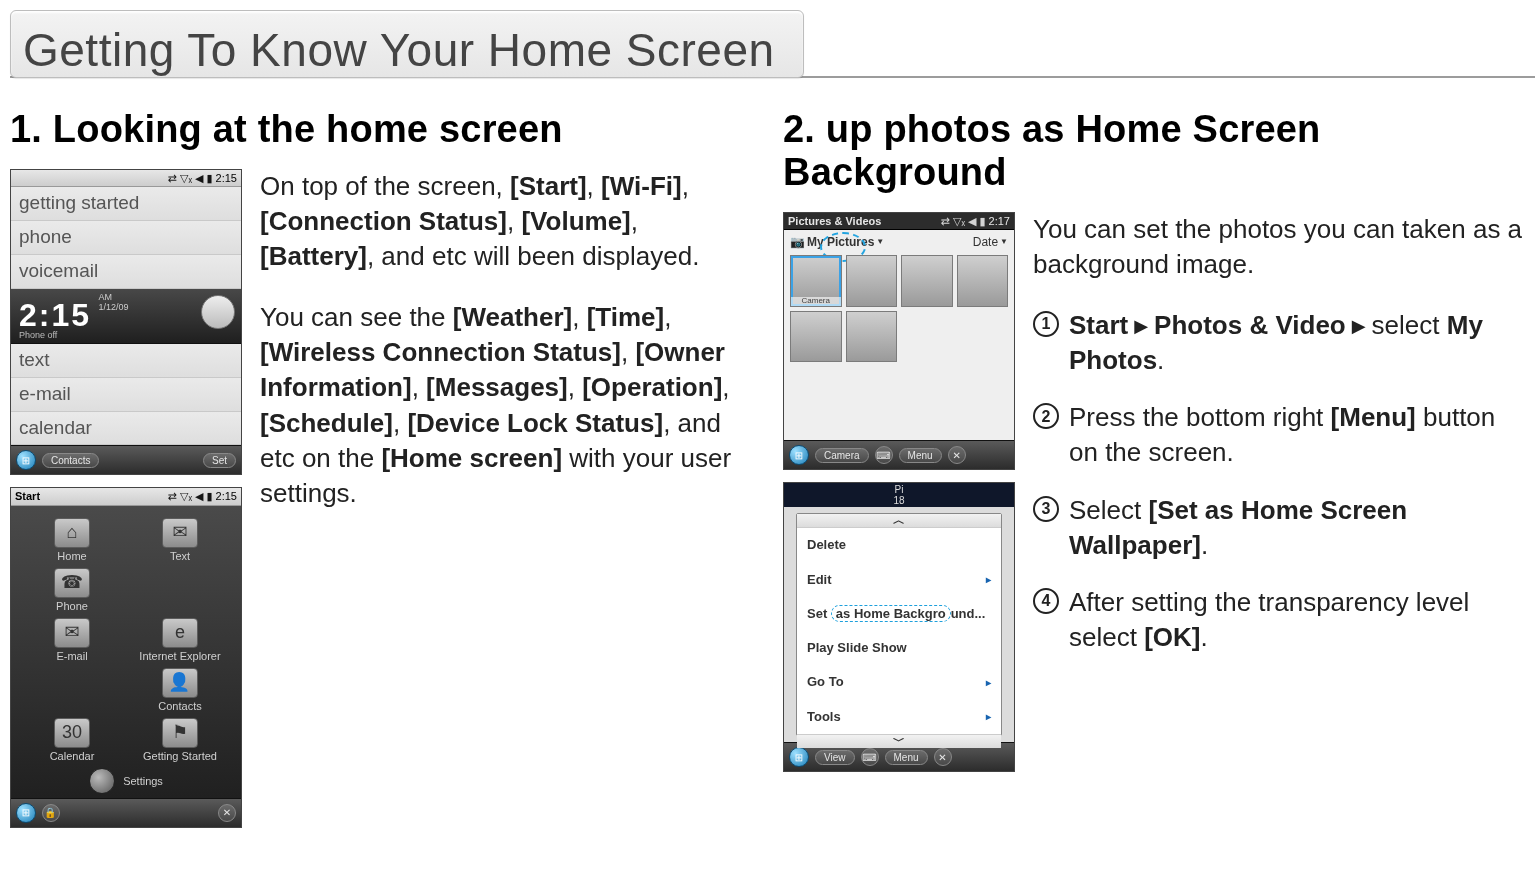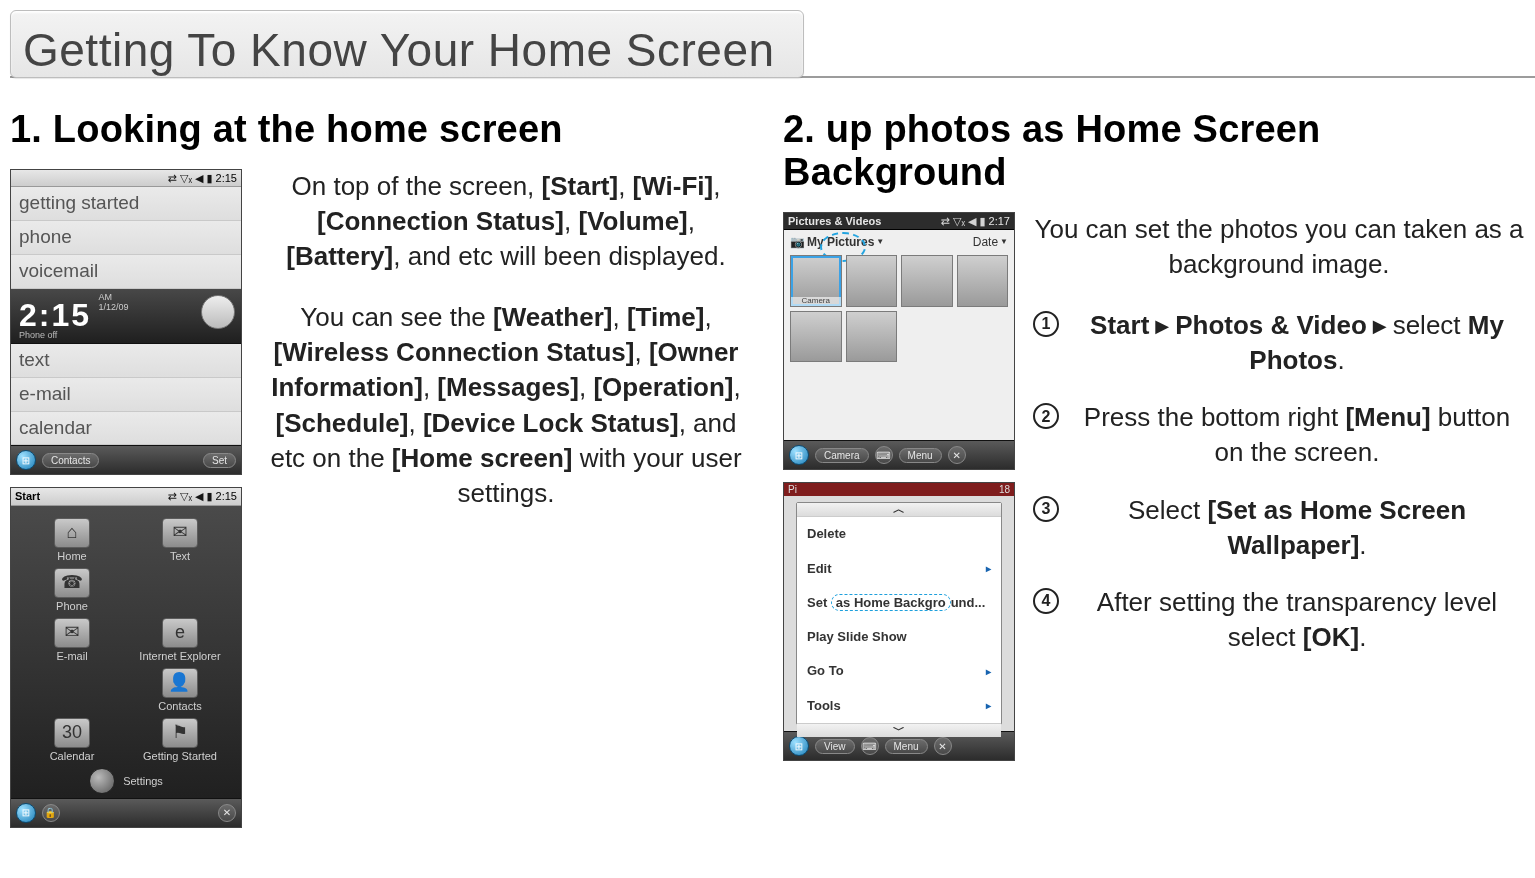--- a/index.html
+++ b/index.html
@@ -172,24 +172,24 @@
     position:absolute;left:12px;right:12px;top:6px;bottom:6px;
     background:#fff;border:1px solid #888;border-radius:2px;
     display:flex;flex-direction:column;
     font-weight:600;color:#333;
   }
   .pop-arrow{height:18px;display:flex;align-items:center;justify-content:center;background:linear-gradient(#f2f2f2,#dcdcdc);border-bottom:1px solid #ccc;font-size:12px;}
   .pop-arrow.bot{border-bottom:none;border-top:1px solid #ccc;}
   .pitem{padding:10px 10px;font-size:13px;display:flex;justify-content:space-between;align-items:center;}
   .pitem .sub-tri{font-size:10px;color:#1864b0;}
   .pitem .dashmark{border:1.5px dashed #1ea0dc;border-radius:14px;padding:0 4px;}
-  .topstrip{display:flex;justify-content:space-between;align-items:center;padding:1px 4px;font-size:10px;background:#7f1d1d;color:#ddd;}
-
-  
-  .bodytext{font-size:26px;line-height:1.35;color:#222;text-align:center;}
+  .topstrip{display:flex;justify-content:space-between;align-items:center;padding:1px 4px;font-size:10px;background:#0f172a;color:#ddd;flex-direction:column;}
+
+  
+  .bodytext{font-size:26px;line-height:1.35;color:#222;}
   .bodytext p{margin-bottom:26px;}
   .bracket{font-weight:700;}
   ol.steps{list-style:none;counter-reset:none;margin:0;padding:0;}
   ol.steps li{display:flex;gap:10px;margin-bottom:22px;font-size:26px;line-height:1.35;}
   .circ{flex:0 0 auto;display:inline-flex;align-items:center;justify-content:center;width:26px;height:26px;border:2px solid #222;border-radius:50%;font-weight:600;font-size:16px;margin-top:3px;}
   .tri-arrow{display:inline-block;margin:0 6px;font-size:18px;position:relative;top:-2px;}
   b{font-weight:700;}
 </style>
 </head>
 <body>

